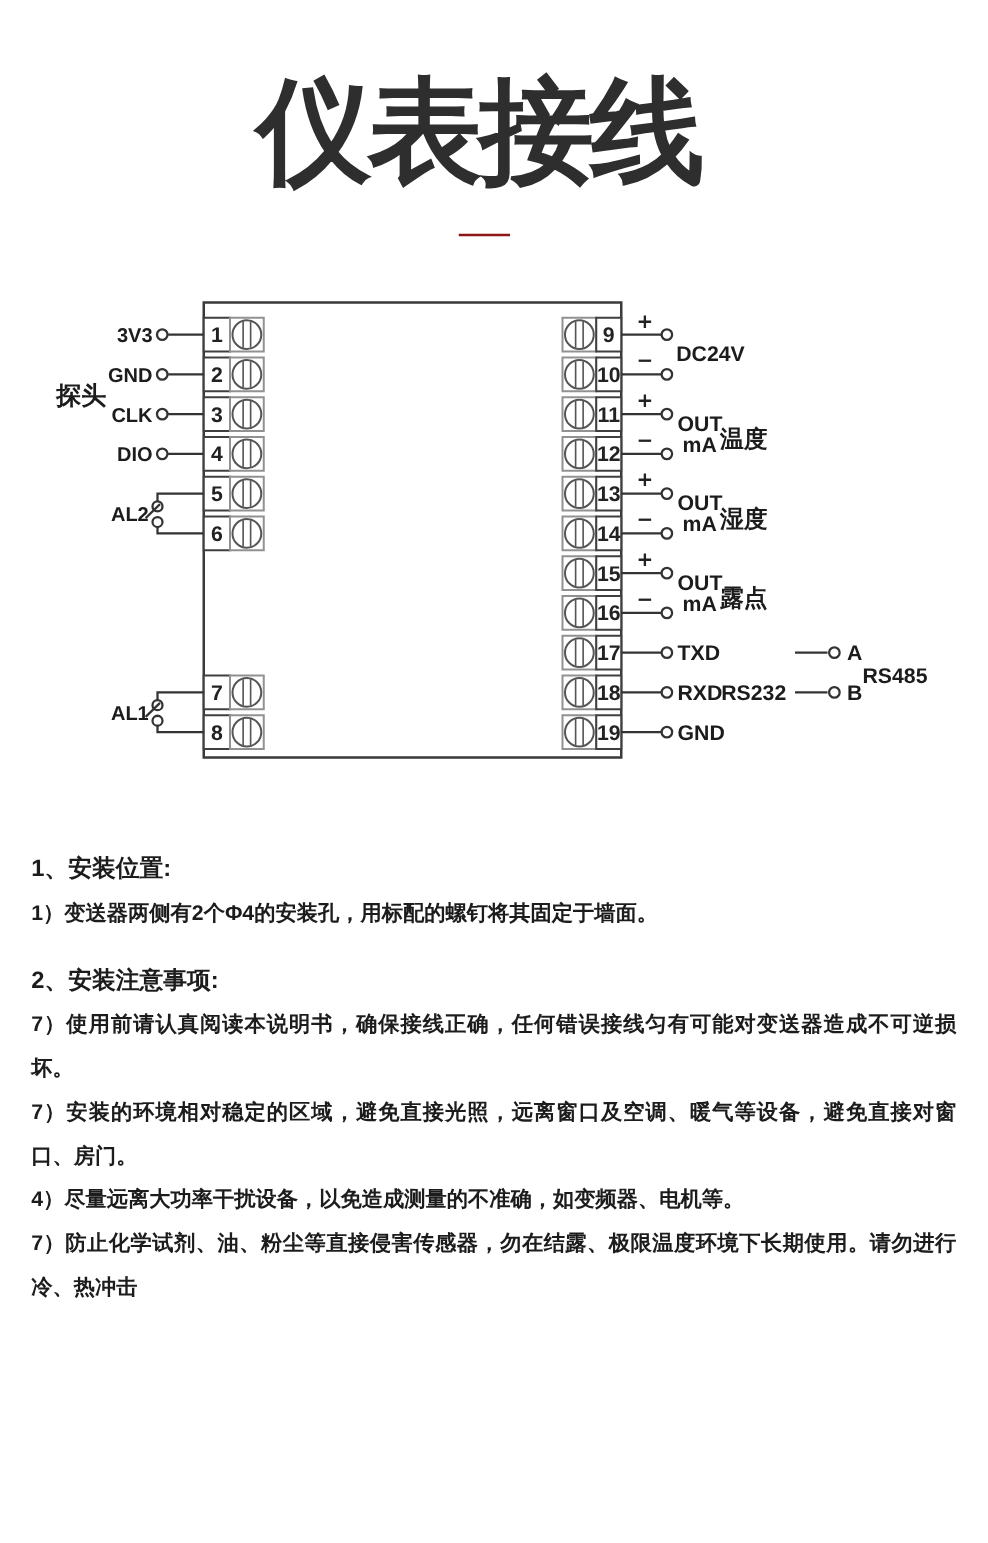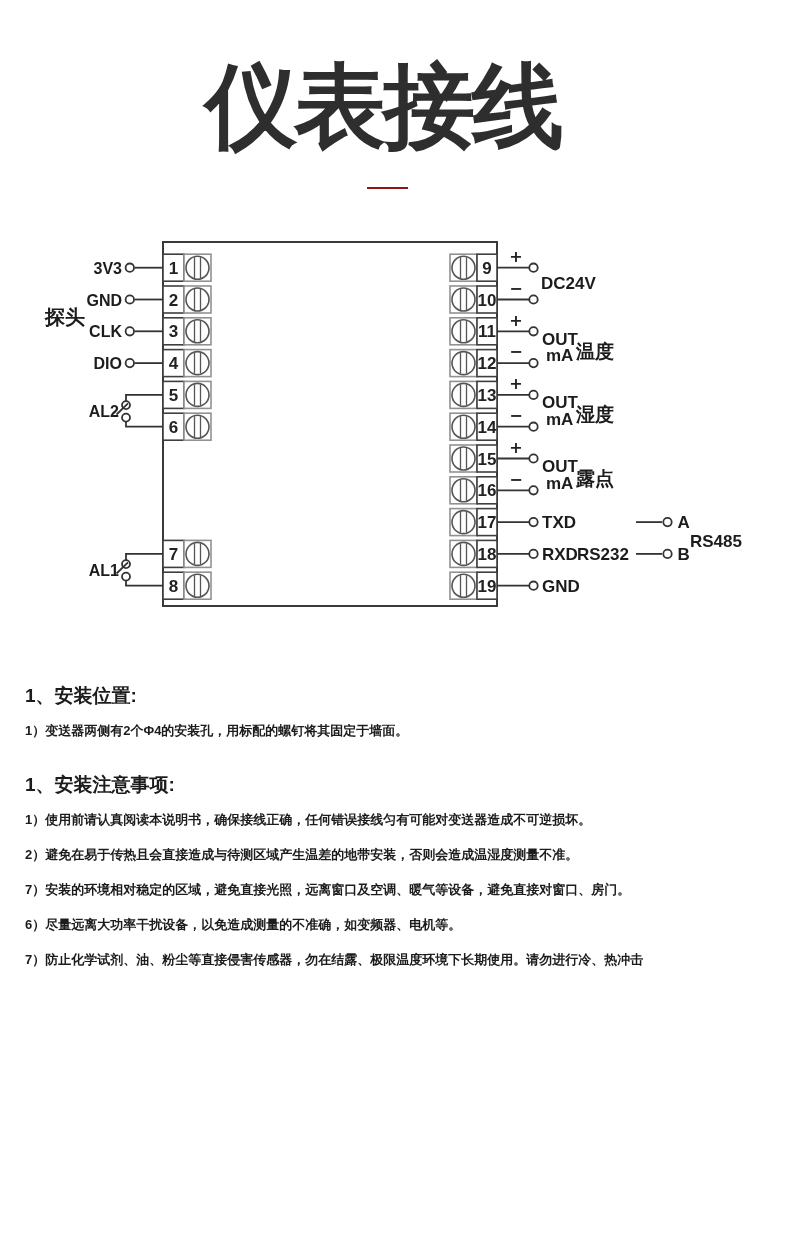--- a/index.html
+++ b/index.html
@@ -18,21 +18,21 @@
   .slot{stroke:#555;stroke-width:1.3;}
   .oc{fill:#fff;stroke:#333;stroke-width:1.8;}
   .pnum{font:bold 17px "Liberation Sans",sans-serif;fill:#222;}
   .plbl{font:bold 16px "Liberation Sans",sans-serif;fill:#1c1c1c;}
   .glbl{font:bold 17px "Liberation Sans",sans-serif;fill:#1c1c1c;}
   .cn{font:bold 19px "Liberation Sans",sans-serif;fill:#1c1c1c;}
   .cnbig{font:bold 20px "Liberation Sans",sans-serif;fill:#1c1c1c;}
   .sign{font:bold 16px "DejaVu Sans",sans-serif;fill:#222;}
   .text-block{position:absolute;top:640px;left:25px;width:740px;margin-top:38px;}
   .sec-heading{margin:0;font-size:19px;line-height:35px;font-weight:600;}
-  .sec-item{margin:0;font-size:13px;line-height:35px;font-weight:600;text-align:justify;}
+  .sec-item{margin:0;font-size:17px;line-height:35px;font-weight:600;text-align:justify;}
   .sec2{margin-top:19px;}
 </style>
 </head>
 <body>
 
 <div class="page">
 
   <h1 class="title">仪表接线</h1>
   <div class="title-underline" style="background: rgb(142, 22, 22);"></div>
 
@@ -303,22 +303,21 @@
       <text class="glbl" x="690" y="546.5">RS485</text>
     </g>
   </svg>
 
   <div class="text-block">
     <section>
       <p class="sec-heading">1、安装位置:</p>
       <p class="sec-item">1）变送器两侧有2个Φ4的安装孔，用标配的螺钉将其固定于墙面。</p>
     </section>
     <section class="sec2">
-      <p class="sec-heading">1、安装注意事项:</p>
-      <p class="sec-item">1）使用前请认真阅读本说明书，确保接线正确，任何错误接线匀有可能对变送器造成不可逆损坏。</p>
-      <p class="sec-item">2）避免在易于传热且会直接造成与待测区域产生温差的地带安装，否则会造成温湿度测量不准。</p>
+      <p class="sec-heading">2、安装注意事项:</p>
+      <p class="sec-item">7）使用前请认真阅读本说明书，确保接线正确，任何错误接线匀有可能对变送器造成不可逆损坏。</p>
       <p class="sec-item">7）安装的环境相对稳定的区域，避免直接光照，远离窗口及空调、暖气等设备，避免直接对窗口、房门。</p>
-      <p class="sec-item">6）尽量远离大功率干扰设备，以免造成测量的不准确，如变频器、电机等。</p>
+      <p class="sec-item">4）尽量远离大功率干扰设备，以免造成测量的不准确，如变频器、电机等。</p>
       <p class="sec-item">7）防止化学试剂、油、粉尘等直接侵害传感器，勿在结露、极限温度环境下长期使用。请勿进行冷、热冲击</p>
     </section>
   </div>
 
 </div>
 
 </body></html>

